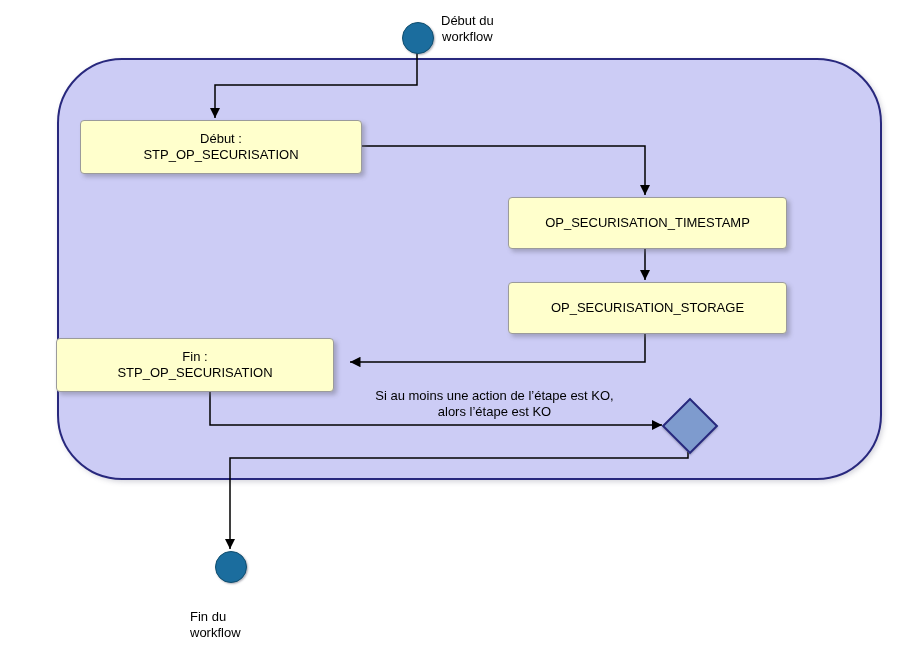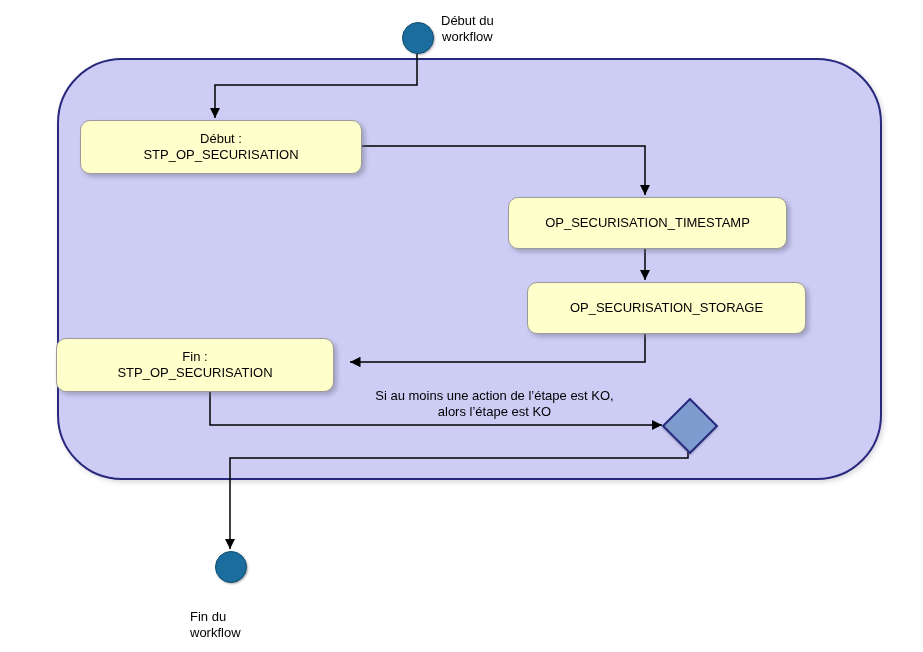--- a/index.html
+++ b/index.html
@@ -44,34 +44,34 @@
     top: 0;
     width: 923px;
     height: 652px;
     pointer-events: none;
   }
   
   .activity {
     position: absolute;
     background: #ffffcc;
     border: 1px solid #9b9b9b;
-    border-radius: 10px;
+    border-radius: 4px;
     box-shadow: 3px 3px 4px rgba(110,110,130,0.45);
     display: flex;
     align-items: center;
     justify-content: center;
     text-align: center;
     font-size: 13px;
     line-height: 1.25;
     color: #000000;
     white-space: pre-line;
   }
   .step-debut     { left: 80px;  top: 120px; width: 280px; height: 52px; }
   .step-timestamp { left: 508px; top: 197px; width: 277px; height: 50px; }
-  .step-storage   { left: 508px; top: 282px; width: 277px; height: 50px; margin-left: 19px; }
+  .step-storage   { left: 508px; top: 282px; width: 277px; height: 50px; }
   .step-fin       { left: 56px;  top: 338px; width: 276px; height: 52px; }
   
   .terminal {
     position: absolute;
     width: 30px;
     height: 30px;
     border-radius: 50%;
     background: #1b6d9e;
     border: 1px solid #104f70;
     box-shadow: 1px 1px 2px rgba(60,60,80,0.4);

